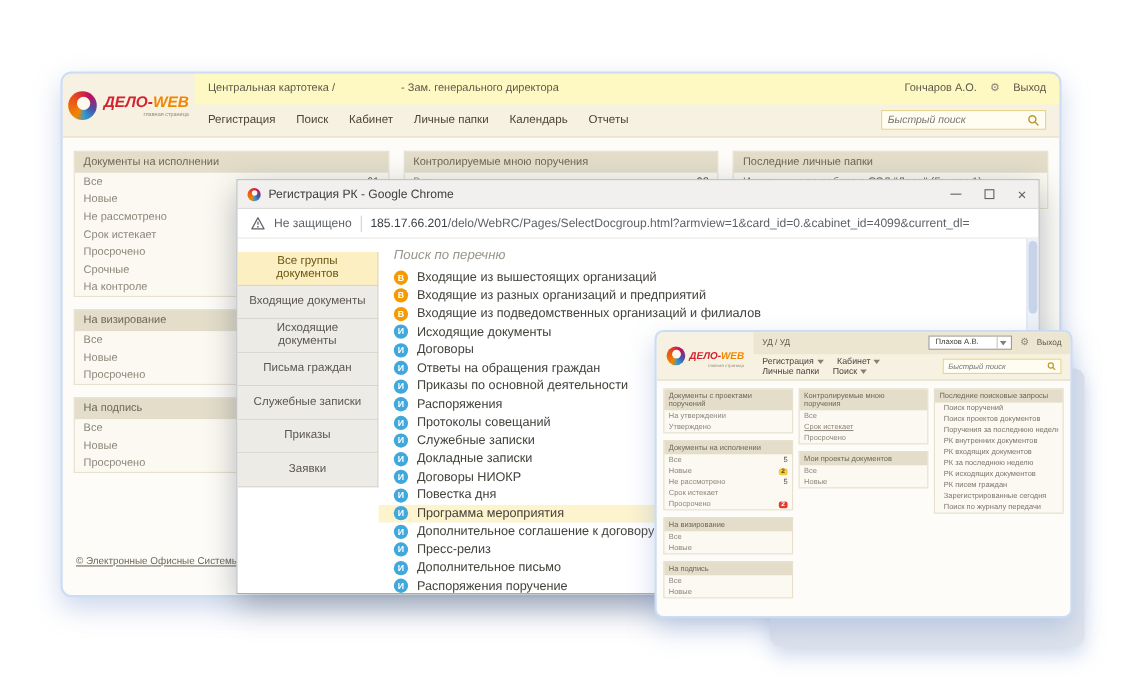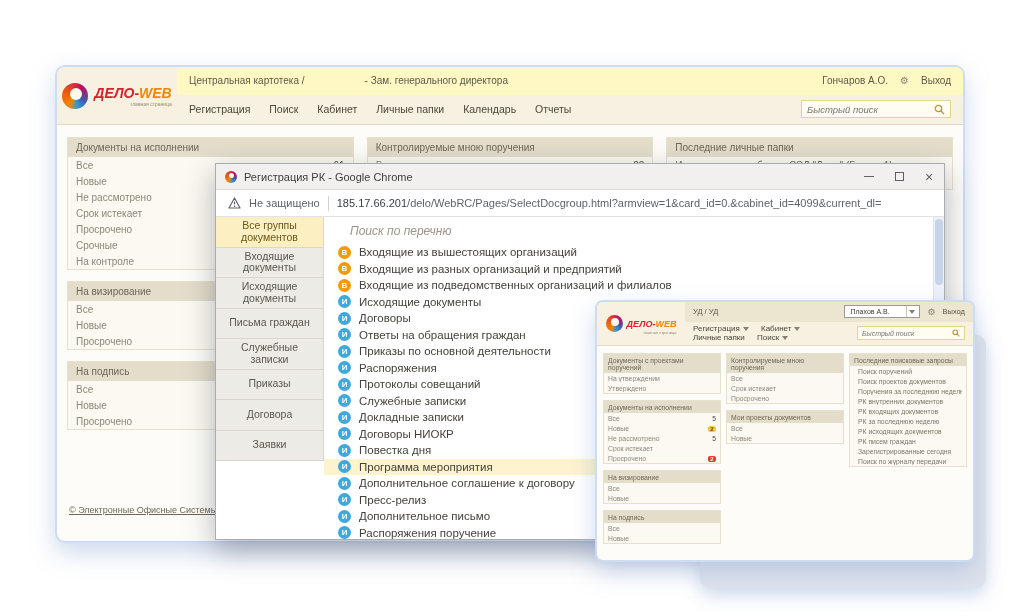--- a/index.html
+++ b/index.html
@@ -70,27 +70,27 @@
   .ctl .bar { width:10px; border-top:1px solid #5f6368; display:block; }
   .ctl .box { width:9px; height:9px; border:1px solid #5f6368; display:block; }
   .ctl.close { font-size:14px; line-height:1; }
   .cw-addressbar { height:27px; display:flex; align-items:center; gap:8px; padding:0 12px;
                    border-bottom:1px solid #e4e2de; font-size:11px; flex:none; background:#fff; }
   .sec-label { color:#5f6368; }
   .addr-div { width:1px; height:15px; background:#d4d2ce; }
   .url { color:#3c4043; white-space:nowrap; overflow:hidden; }
   .url .path { color:#5f6368; }
   .cw-body { flex:1; display:flex; overflow:hidden; position:relative; background:#fff; }
-  .cw-side { width:108px; flex:none; }
+  .cw-side { width:128px; flex:none;margin-top:12px; }
   .side-item { height:30.5px; display:flex; align-items:center; justify-content:center; text-align:center;
                background:#edebe6; border-bottom:1px solid #d9d6cf; border-right:1px solid #d9d6cf;
                font-size:10.5px; color:#5c5750; padding:0 8px; line-height:1.1; }
   .side-item.selected { background:#fcefc2; color:#6b5716; }
   .cw-list { flex:1; overflow:hidden; padding-top:3px; }
-  .list-search { font-style:italic; color:#9a958a; font-size:12px; padding:4px 14px 6px;margin-left:12px; }
+  .list-search { font-style:italic; color:#9a958a; font-size:12px; padding:4px 14px 6px; }
   .grow { display:flex; align-items:center; gap:8px; height:16.5px; padding:0 14px; font-size:11.5px; color:#45423c; }
   .grow.selected { background:#fdf3cd; }
   .gicon { width:13px; height:13px; border-radius:50%; color:#fff; font-size:8px; font-weight:bold;
            display:flex; align-items:center; justify-content:center; flex:none; }
   .gicon.in { background:#f59b00; }
   .gicon.int { background:#41a8dc; }
   .cw-scrollbar { position:absolute; right:0; top:0; bottom:0; width:11px; background:#edf1f8; border-left:1px solid #dde3ee; }
   .cw-scrollbar .thumb { position:absolute; top:2px; left:1px; right:1px; height:66px; background:#c7d3e8; border-radius:4px; }
 
   
@@ -342,21 +342,20 @@
           <div class="side-item">Входящие документы</div>
 
           <div class="side-item">Исходящие документы</div>
 
           <div class="side-item">Письма граждан</div>
 
           <div class="side-item">Служебные записки</div>
 
           <div class="side-item">Приказы</div>
 
-          <div class="side-item">Договора</div>
 
           <div class="side-item">Заявки</div>
         </aside>
       <div class="cw-list">
         <div class="list-search">Поиск по перечню</div>
         <div>
 
             <div class="grow">
               <span class="gicon in">В</span>
               <span class="glabel">Входящие из вышестоящих организаций</span>

